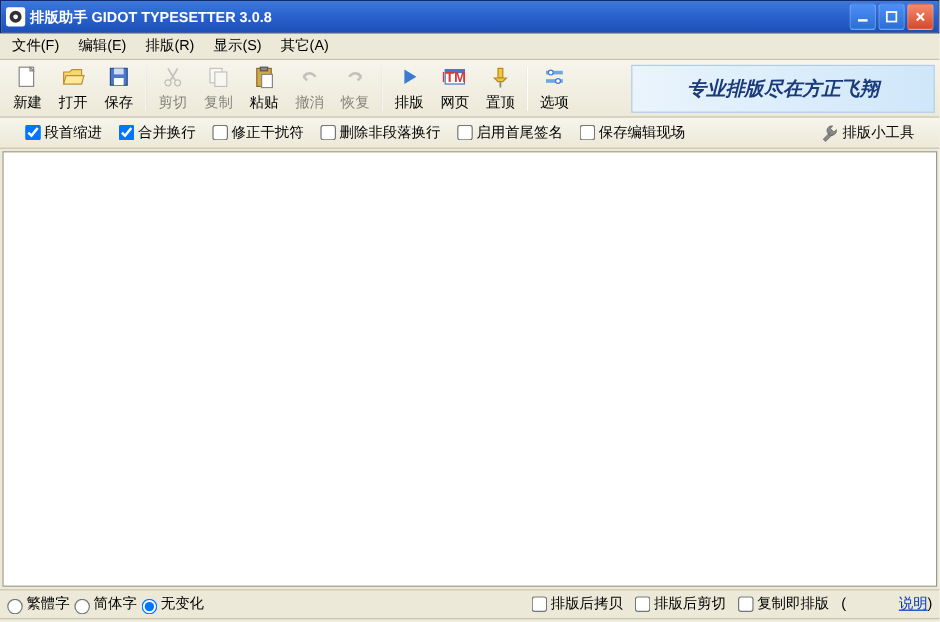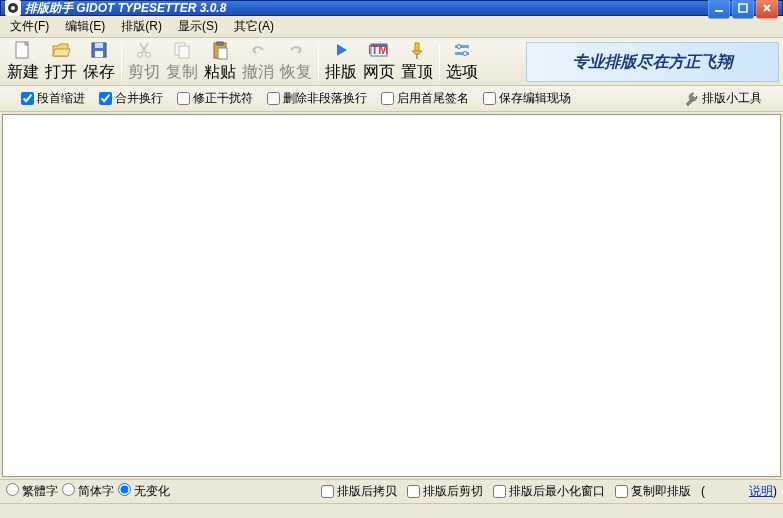--- a/index.html
+++ b/index.html
@@ -1,47 +1,47 @@
 <!DOCTYPE html>
 <html><head>
 <meta charset="utf-8">
 <style>
 * { margin: 0; padding: 0; box-sizing: border-box; font-family: "SimSun", "宋体", sans-serif; font-size: 12px; }
 body { width: 783px; height: 518px; background: #ece9d8; overflow: hidden; }
 
-.titlebar { height: 16px; background: linear-gradient(to bottom, #3b77dd 0%, #2961cc 50%, #1c4fb8 100%); display: flex; align-items: center; padding: 0 4px; color: white; border: 1px solid #0a2a72; font-style: italic; }
+.titlebar { height: 28px; background: linear-gradient(to bottom, #3b77dd 0%, #2961cc 50%, #1c4fb8 100%); display: flex; align-items: center; padding: 0 4px; color: white; border: 1px solid #0a2a72; }
 .titlebar .app-icon { width: 16px; height: 16px; background: #fff; border-radius: 2px; margin-right: 4px; display: inline-flex; align-items: center; justify-content: center; font-size: 10px; color: #000; }
 .titlebar .title { font-weight: bold; flex: 1; }
 .titlebar .ctrl-btn { width: 22px; height: 22px; margin-left: 2px; border-radius: 3px; display: inline-flex; align-items: center; justify-content: center; cursor: pointer; font-weight: bold; color: white; border: 1px solid #fff3; }
 .minimize-btn, .maximize-btn { background: linear-gradient(to bottom, #4d8ef7, #2a6fd4); }
 .close-btn { background: linear-gradient(to bottom, #f48a6e, #d4492a); }
 
 .menubar { height: 22px; background: #ece9d8; border-bottom: 1px solid #c8c4b0; display: flex; align-items: center; padding: 0 2px; }
 .menu-item { padding: 2px 8px; cursor: pointer; }
 
 .toolbar { height: 48px; background: linear-gradient(to bottom, #f7f5ec, #ece9d8); border-bottom: 1px solid #c8c4b0; display: flex; align-items: center; padding: 2px 4px; position: relative; }
 .tool-btn { width: 36px; height: 44px; display: flex; flex-direction: column; align-items: center; justify-content: center; cursor: pointer; border: 1px solid transparent; border-radius: 3px; margin: 0 1px; }
 .tool-btn.disabled { opacity: 0.45; cursor: default; }
 .tool-icon { width: 22px; height: 22px; margin-bottom: 2px; display: flex; align-items: center; justify-content: center; }
-.tool-label { font-size: 16px; }
+.tool-label { font-size: 12px; }
 .sep { width: 1px; height: 38px; background: #c0bca8; margin: 0 3px; border-right: 1px solid #fff; }
 .banner { position: absolute; right: 4px; top: 4px; height: 40px; width: 253px; background: linear-gradient(to right, #eaf4fc, #cfe7fa); display: flex; align-items: center; justify-content: center; font-size: 16px; font-weight: bold; color: #1a3a7a; font-style: italic; border: 1px solid #b0cde8; }
 
 .optionbar { height: 26px; background: linear-gradient(to bottom, #f7f5ec, #ece9d8); border-bottom: 1px solid #c8c4b0; display: flex; align-items: center; padding: 0 21px; }
 .opt { display: flex; align-items: center; margin-right: 14px; cursor: pointer; }
 .opt input { margin-right: 3px; }
 .spacer { flex: 1; }
 .tool-link { display: flex; align-items: flex-end; cursor: pointer; }
 .wrench { width: 16px; height: 16px; margin-right: 3px; }
 
 .editor { height: 363px; background: #fff; border: 1px solid #9e9a86; margin: 2px; overflow: auto; }
 
 .bottombar { height: 24px; background: #ece9d8; border-top: 1px solid #c8c4b0; display: flex; align-items: center; padding: 0 6px; }
 .radio-grp { display: flex; align-items: center; gap: 4px; margin-right: 14px; }
-.radio-grp label { display: flex; align-items: flex-start; cursor: pointer; }
+.radio-grp label { display: flex; align-items: flex-end; cursor: pointer; }
 .radio-grp input { margin-right: 3px; }
 .bottombar .opt { margin-right: 10px; }
 .link { color: #0033cc; text-decoration: underline; cursor: pointer; margin-left: 44px; }
 
 .statusbar { height: 22px; background: #ece9d8; border-top: 1px solid #c8c4b0; display: flex; align-items: center; padding: 0 6px; }
 
 svg { display: block; }
 </style>
 </head>
 <body>
@@ -257,24 +257,20 @@
   <label class="opt">
       <input type="checkbox" style="">
       <span>排版后拷贝</span>
     </label>
   <label class="opt">
       <input type="checkbox" style="">
       <span>排版后剪切</span>
     </label>
   <label class="opt">
       <input type="checkbox" style="">
-      <span>排版后最小化窗口</span>
-    </label>
-  <label class="opt">
-      <input type="checkbox" style="">
       <span>复制即排版</span>
     </label>
   <span>(<span class="link">说明</span>)</span>
 </div>
 
 <div class="statusbar">
   
 </div>
 
 </body></html>

